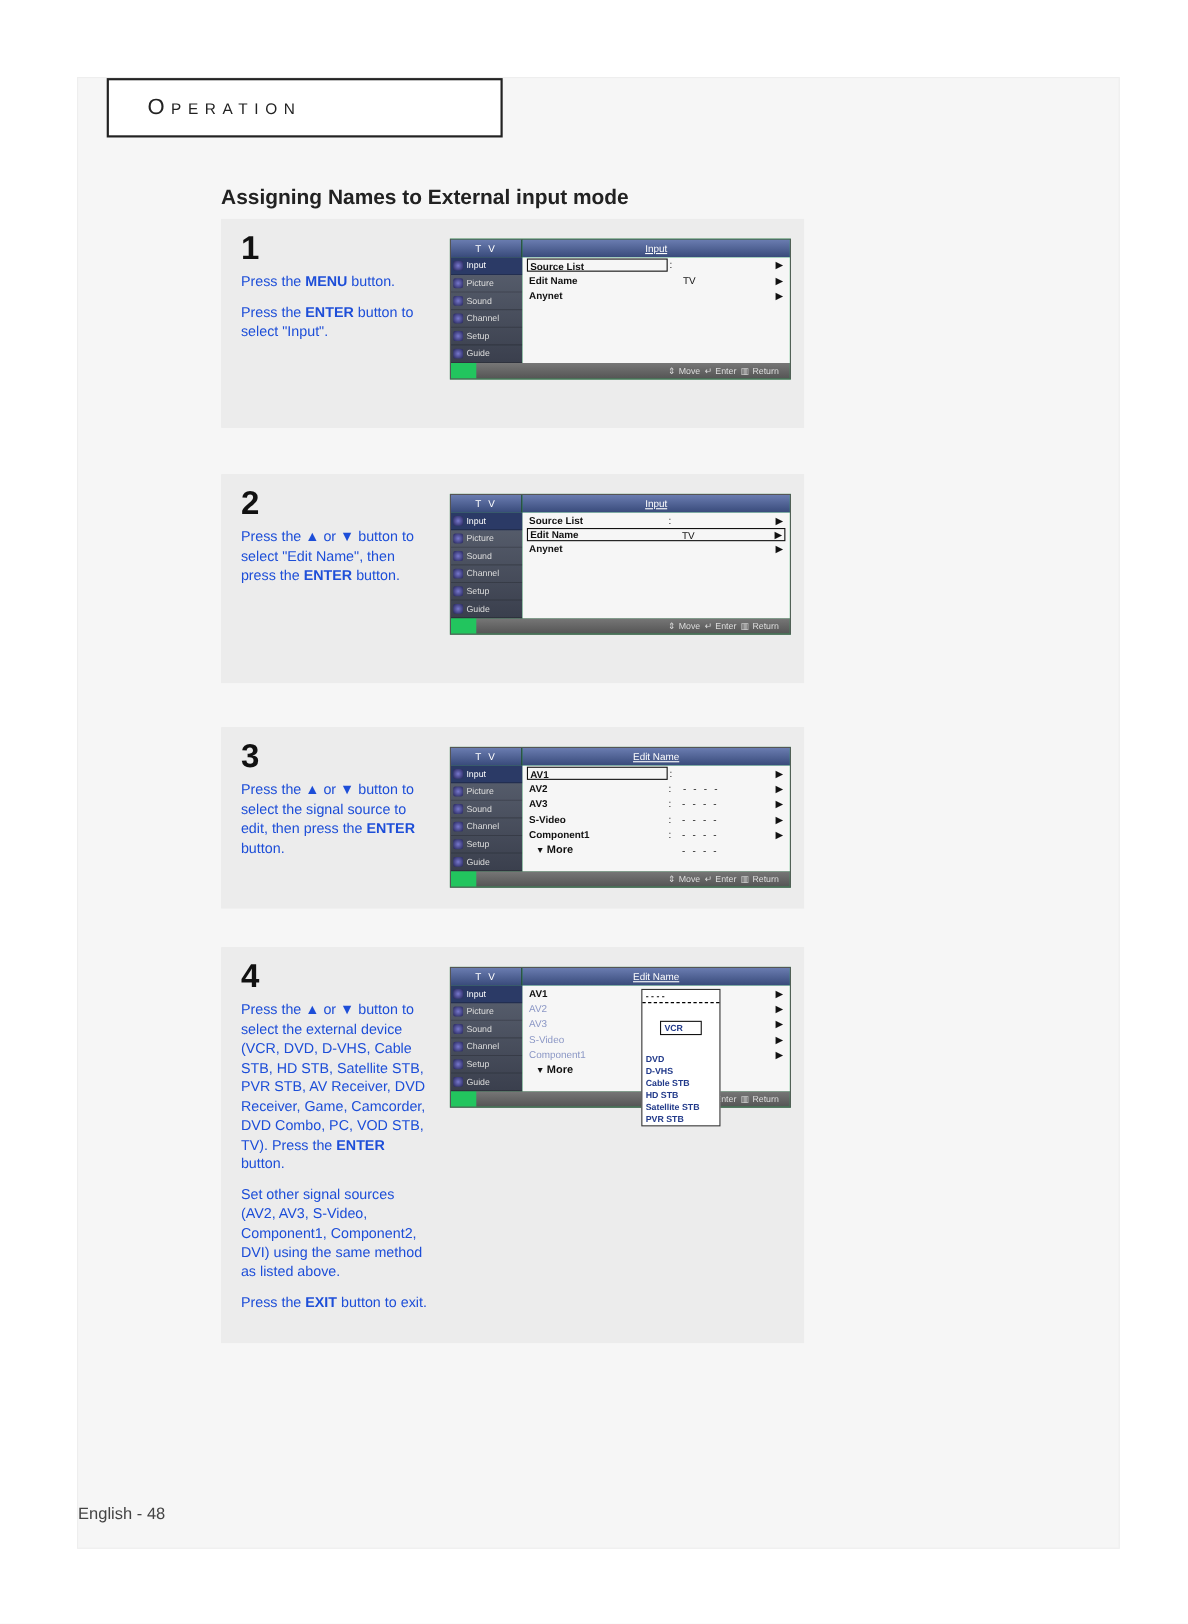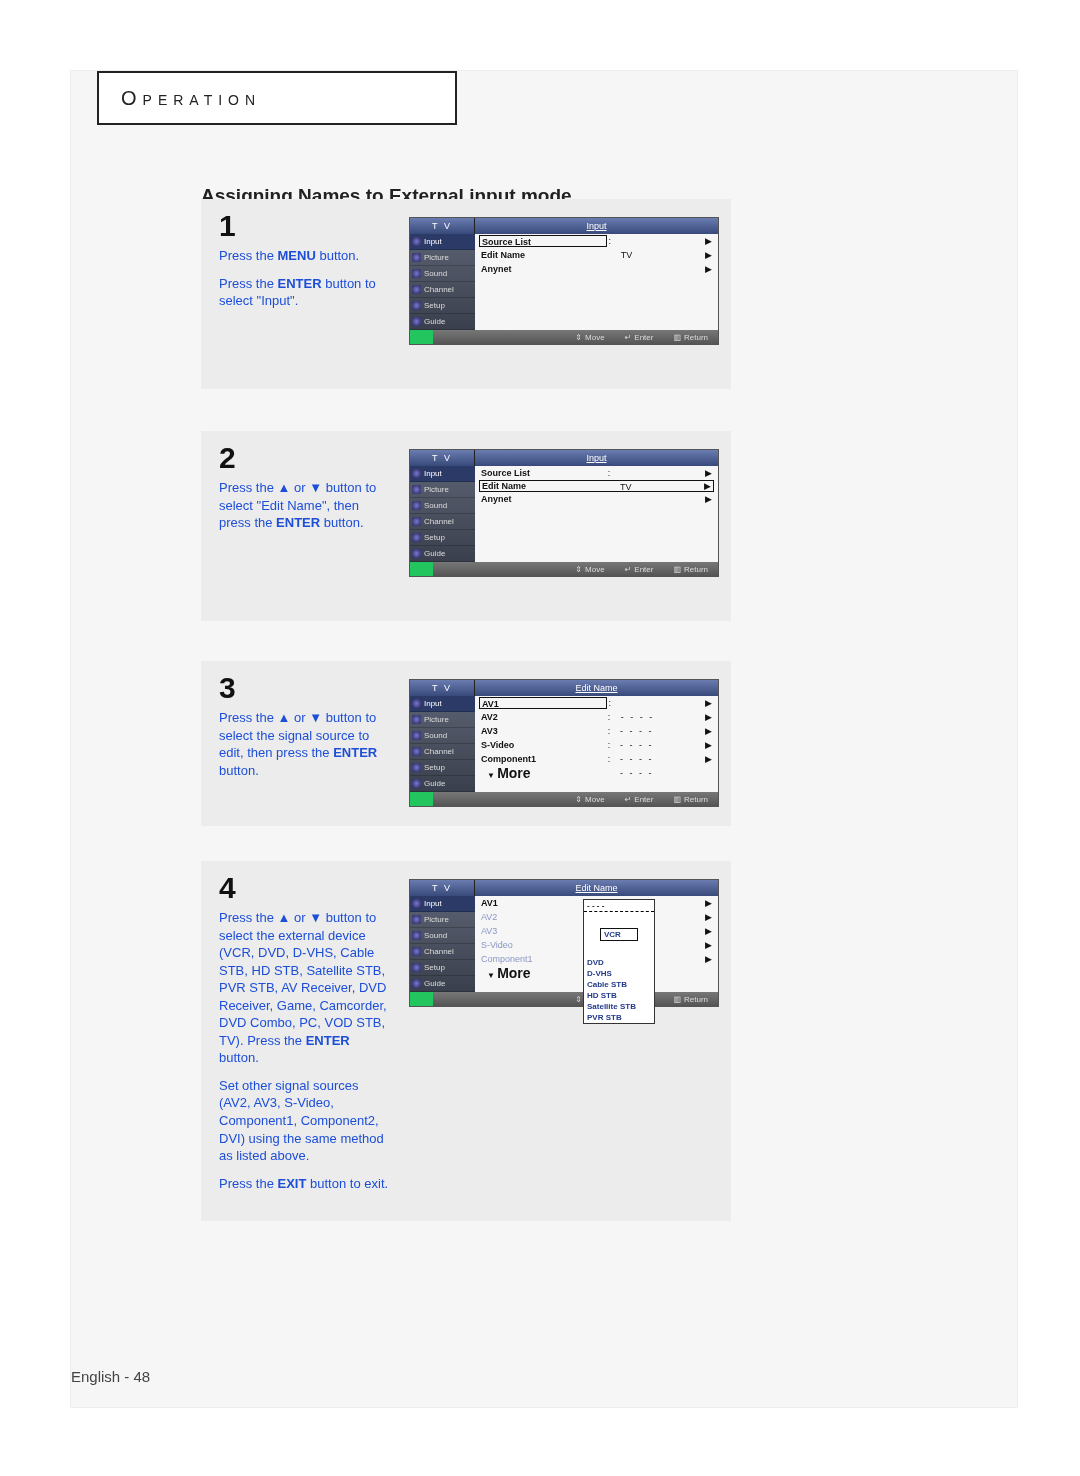--- a/index.html
+++ b/index.html
@@ -26,24 +26,25 @@
     border: 2px solid #222;
     display: flex;
     align-items: center;
     padding-left: 22px;
   }
   .header-box span {
     font-size: 20px;
     letter-spacing: 6px;
     font-variant: small-caps;
     color: #222;
+    margin-left: 13px;
   }
   .title {
     position: absolute;
-    left: 130px; top: 114px;
+    left: 130px; top: 98px;
     font-size: 19px;
     font-weight: bold;
     color: #222;
   }
   .page-foot {
     position: absolute;
     left: 0; bottom: 22px;
     width: 100%;
     font-size: 15px;
     color: #444;
@@ -158,31 +159,31 @@
   .osd-row.sel .c1 {
     border: 1px solid #111; padding: 0 2px; margin: 0 -2px;
     height: 12px; line-height: 12px;
   }
   .osd-row.sel-full {
     border: 1px solid #111;
     margin: 0 4px; padding: 0 2px;
     height: 12px; line-height: 12px;
   }
   .more-row {
-    padding-left: 12px; font-size: 14px; font-weight: bold;
+    padding-left: 12px; font-size: 10px; font-weight: bold;
     height: 14px; line-height: 14px;
   }
   .more-row::before { content: "▼ "; font-size: 8px; }
 
   .osd-foot {
     height: 14px;
     background: linear-gradient(#777,#555);
     display: flex;
     justify-content: flex-end;
-    gap: 20px;
+    gap: 4px;
     padding-right: 10px;
     font-size: 8px;
     color: #ddd;
     align-items: center;
     margin-left: 23px;
   }
   .osd-foot span::before { margin-right: 3px; }
   .fm::before { content: "⇕"; }
   .fe::before { content: "↵"; }
   .fr::before { content: "▥"; }

